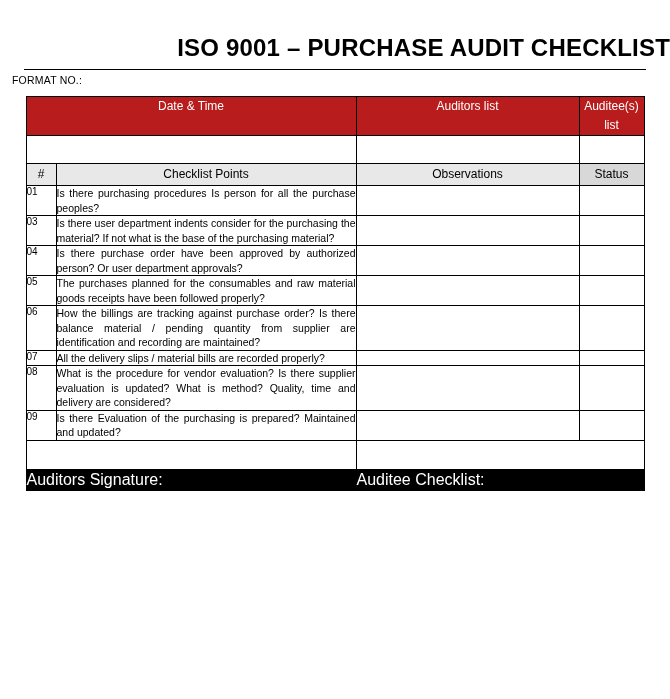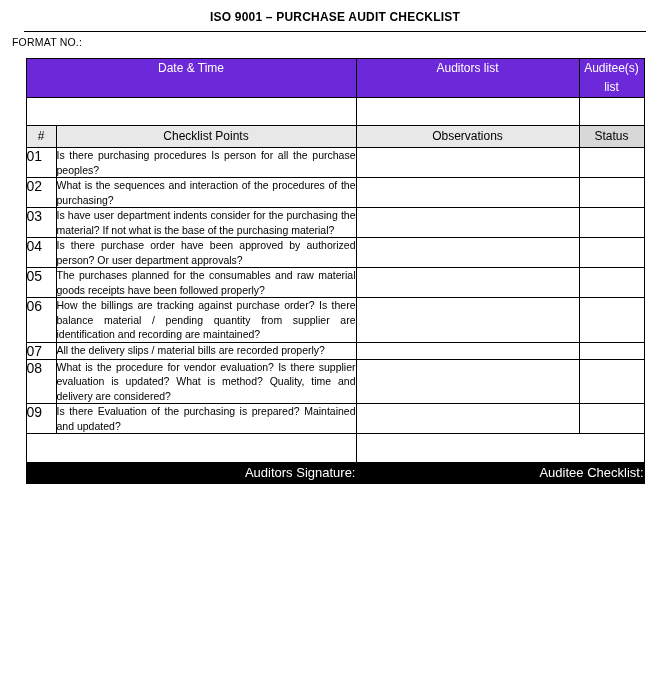--- a/index.html
+++ b/index.html
@@ -15,25 +15,25 @@
     overflow: hidden;
   }
   .page {
     width: 670px;
     height: 699px;
     position: relative;
     box-sizing: border-box;
     padding: 0;
   }
   .title {
-    text-align: center;
-    font-size: 12px;
+    text-align: right;
+    font-size: 24px;
     font-weight: bold;
     letter-spacing: 0.2px;
-    margin: 10px 0 0 0;
+    margin: 34px 0 0 0;
     font-family: "Liberation Sans", sans-serif;
   }
   .title-rule {
     border-bottom: 1px solid #000;
     margin: 7px 24px 0 24px;
   }
   .format-no {
     font-size: 10.5px;
     margin: 4px 0 0 12px;
     letter-spacing: 0.2px;
@@ -43,21 +43,21 @@
     width: 618px;
     margin: 10px auto 0 auto;
     table-layout: fixed;
   }
   table.main td, table.main th {
     border: 1px solid #000;
     padding: 0;
     vertical-align: top;
   }
   .hdr-black {
-    background: #6d28d9;
+    background: #b91c1c;
     color: #ffffff;
     text-align: center;
     font-size: 12px;
     height: 19px;
     line-height: 19px;
     font-weight: normal;
     vertical-align: middle;
   }
   .blank-row td {
     height: 27px;
@@ -69,43 +69,43 @@
     height: 21px;
     line-height: 21px;
     vertical-align: middle;
     font-weight: normal;
   }
   .col-hdr.dark {
     background: #d8d8d8;
     margin-left: 48px;
   }
   .num-cell {
-    font-size: 14px;
+    font-size: 10px;
     padding: 5px 0 5px 6px;
     text-align: left;
     vertical-align: top;
   }
   .pt-cell {
     font-size: 10.5px;
     padding: 5px 8px 6px 6px;
     text-align: justify;
     line-height: 14.5px;
     vertical-align: top;
   }
   .obs-cell, .st-cell {
     vertical-align: top;
   }
   .sig-row td {
     height: 28px;
   }
   .sig-black {
     background: #000000;
     color: #ffffff;
-    text-align: right;
-    font-size: 13px;
+    text-align: left;
+    font-size: 16px;
     height: 20px;
     line-height: 20px;
     vertical-align: middle;
   }
   .w-num { width: 30px; }
   .w-pt { width: 300px; }
   .w-obs { width: 223px; }
   .w-st { width: 65px; }
 </style>
 </head>
@@ -145,28 +145,22 @@
       <td class="col-hdr dark">Status</td>
     </tr>
 
     <tr>
       <td class="num-cell">01</td>
       <td class="pt-cell">Is there purchasing procedures Is person for all the purchase peoples?</td>
       <td class="obs-cell"></td>
       <td class="st-cell"></td>
     </tr>
     <tr>
-      <td class="num-cell">02</td>
-      <td class="pt-cell">What is the sequences and interaction of the procedures of the purchasing?</td>
-      <td class="obs-cell"></td>
-      <td class="st-cell"></td>
-    </tr>
-    <tr>
       <td class="num-cell">03</td>
-      <td class="pt-cell">Is have user department indents consider for the purchasing the material? If not what is the base of the purchasing material?</td>
+      <td class="pt-cell">Is there user department indents consider for the purchasing the material? If not what is the base of the purchasing material?</td>
       <td class="obs-cell"></td>
       <td class="st-cell"></td>
     </tr>
     <tr>
       <td class="num-cell">04</td>
       <td class="pt-cell">Is there purchase order have been approved by authorized person? Or user department approvals?</td>
       <td class="obs-cell"></td>
       <td class="st-cell"></td>
     </tr>
     <tr>

